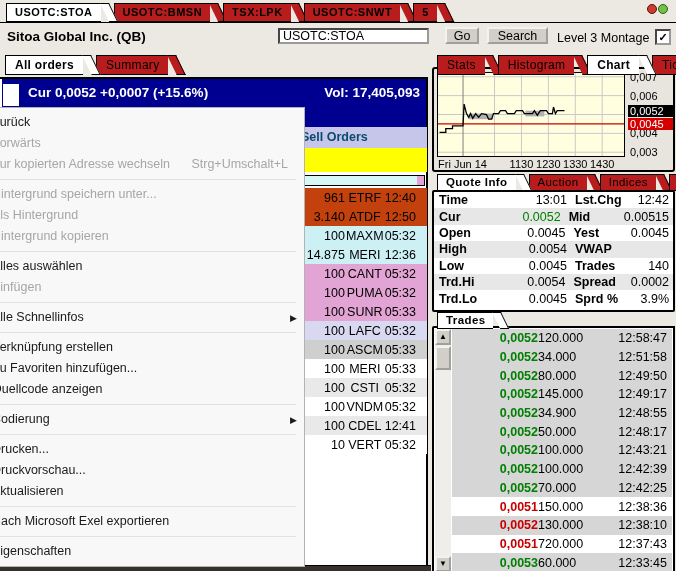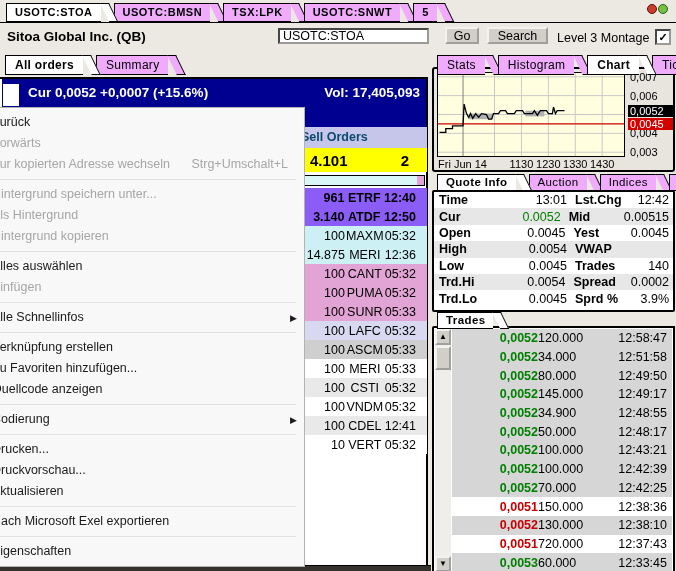--- a/index.html
+++ b/index.html
@@ -1,21 +1,21 @@
 <!DOCTYPE html>
 <html><head>
 <meta charset="utf-8">
 <style>
   html,body{margin:0;padding:0;}
   .screen{position:relative;width:676px;height:571px;background:#ece9e3;overflow:hidden;
     font-family:"Liberation Sans",sans-serif;color:#000;}
   .abs{position:absolute;}
 
   
-  .tab{position:relative;background:#f0abfc;border:1px solid #000;border-right:none;
+  .tab{position:relative;background:#b91c1c;border:1px solid #000;border-right:none;
     white-space:nowrap;z-index:1;}
   .tab::after{content:"";position:absolute;top:-1px;right:-8px;width:8px;height:100%;
     background:inherit;border:1px solid #000;border-left:none;
     transform:skewX(26deg);transform-origin:top left;}
   .tab.active{background:#fff;font-weight:bold;z-index:2;}
   .tabrow{display:flex;gap:13px;}
 
   #wtabs{left:6px;top:3px;height:19px;}
   #wtabs .tab{height:17px;line-height:17px;padding:0 8px;font-size:11px;font-weight:bold;letter-spacing:.5px;}
   #topline{left:0;top:22px;width:676px;height:1px;background:#000;}
@@ -51,21 +51,21 @@
     font-weight:bold;font-size:12.5px;padding-left:51px;}
   #bestrow{height:24px;background:#ffff00;display:flex;align-items:center;font-weight:bold;font-size:15px;}
   #best-size{padding-left:60px;flex:1;}
   #best-count{padding-right:18px;}
   #depthbar{margin:3px 2px 2px 2px;height:9px;border:1px solid #000;background:#d9f7f7;position:relative;}
   #depthbar .pink{position:absolute;right:0;top:0;bottom:0;width:7px;background:#e2a4d4;}
   .sor{height:19px;display:flex;align-items:center;font-size:12.5px;}
   .sor .sz{width:105px;text-align:right;}
   .sor .mm{width:44px;text-align:center;}
   .sor .tm{flex:1;text-align:right;padding-right:11px;}
-  .sor.blue{background:#8b5cf6;font-weight:bold;}
+  .sor.blue{background:#c2410c;}
   .sor.cyan{background:#cdf0f4;}
   .sor.pink{background:#e2a4d4;}
   .sor.lav{background:#d8d8f0;}
   .sor.gray{background:#cfcfcf;}
   .sor.stripe{background:#e9e9e9;}
   .sor.white{background:#fff;}
 
   #botbar{left:0;top:565px;width:431px;height:6px;background:#35322e;border-top:1px solid #000;}
 
   
@@ -160,21 +160,20 @@
   <div id="lp-top" class="abs"></div>
   <div id="lp-right" class="abs"></div>
   <div id="navy" class="abs"></div>
   <div id="navy-sq" class="abs"></div>
   <div id="hdr-cur" class="abs">Cur 0,0052 +0,0007 (+15.6%)</div>
   <div id="hdr-vol" class="abs">Vol: 17,405,093</div>
 
   <div id="sellwrap" class="abs">
     <div id="sellhdr">Sell Orders</div>
     <div id="bestrow">
-      <span id="best-size">4.101</span>
       <span id="best-count">2</span>
     </div>
     <div id="depthbar">
         <span class="pink"></span>
       </div>
     <div id="sellrows">
 
     <div class="sor blue">
           <span class="sz">961</span>
           <span class="mm">ETRF</span>

